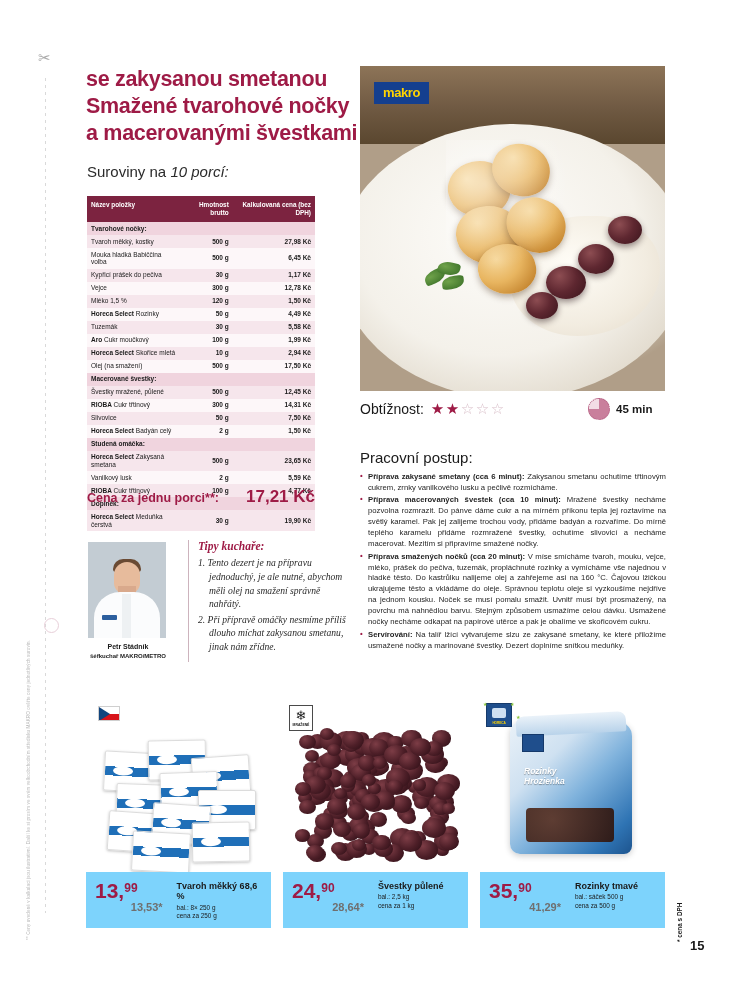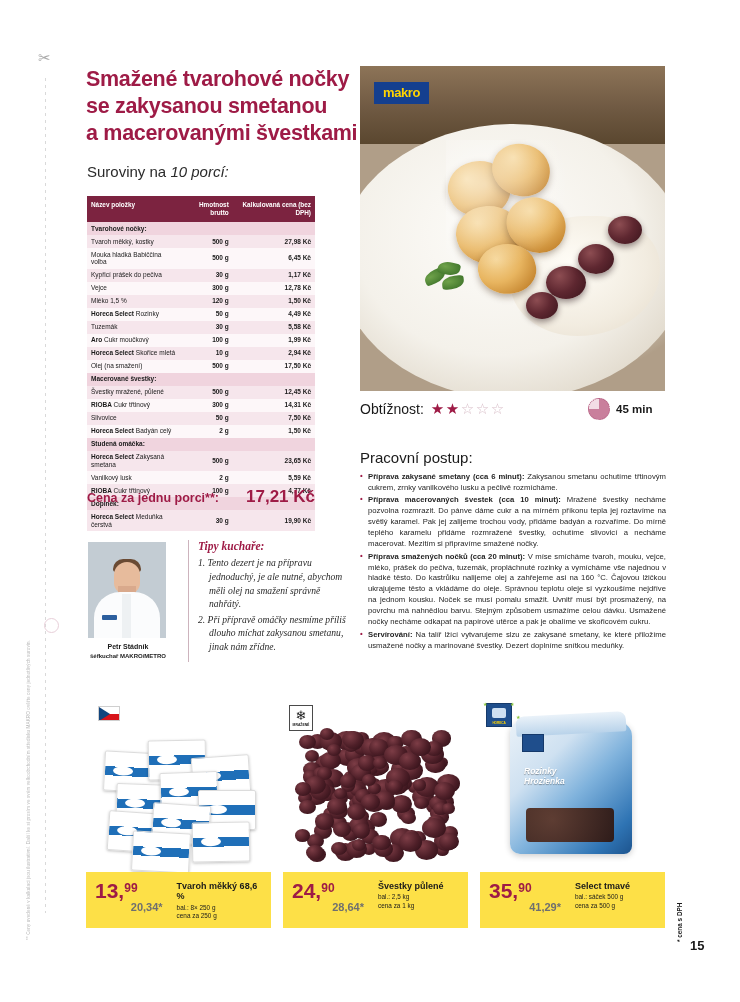--- a/index.html
+++ b/index.html
@@ -230,21 +230,21 @@
   .products {
     position: absolute; left: 86px; top: 700px; width: 580px; height: 228px;
     display: flex; gap: 12px;
   }
   .pcard { position: relative; width: 185px; height: 228px; }
   .pimg {
     position: absolute; left: 0; top: 0; width: 185px; height: 175px; overflow: hidden;
   }
   .pinfo {
     position: absolute; left: 0; bottom: 0; width: 185px; height: 56px;
-    background: #fde047; display: flex; align-items: flex-start; padding: 8px 8px 0 9px;
+    background: #7dd3fc; display: flex; align-items: flex-start; padding: 8px 8px 0 9px;
   }
   .pprice { color: #9e1b46; font-weight: bold; line-height: 1; width: 86px; }
   .pprice .big { font-size: 21px; }
   .pprice .sup { font-size: 12px; vertical-align: super; }
   .pprice .small { display: block; font-size: 11px; color: #6f6f6f; text-align: right; padding-right: 14px; margin-top: 1px; }
   .pmeta { font-size: 6.4px; color: #1a1a1a; line-height: 1.35; padding-top: 1px; }
   .pmeta .nm { font-size: 9px; font-weight: bold; display: block; margin-bottom: 2px; line-height: 1.15; }
 
   .flag-badge {
     position: absolute; left: 12px; top: 6px; width: 22px; height: 15px;
@@ -340,22 +340,22 @@
 <body>
 
 <div class="page">
 
   <div class="scissors">✂</div>
   <div class="dash-line"></div>
   <div class="circle-mark"></div>
   <div class="left-vert">** Ceny uvedené v kalkulaci jsou ilustrativní. Další ke si prosím ve svém velkoobchodním středisku MAKRO ověřte ceny jednotlivých surovin.</div>
 
   <div class="headline">
+    <div>se zakysanou smetanou</div>
     <div>Smažené tvarohové nočky</div>
-    <div>se zakysanou smetanou</div>
     <div>a macerovanými švestkami</div>
   </div>
 
   <div class="servings">
     <span>Suroviny na</span>
     <em>10 porcí:</em>
   </div>
 
   <table class="tbl">
     <thead>
@@ -560,21 +560,21 @@
           </div>
         <div class="flag-badge">
           <div class="w"></div>
             <div class="r"></div>
             <div class="b"></div>
         </div>
       </div>
       <div class="pinfo">
         <div class="pprice">
           <span class="big">13</span><span class="big">,</span><span class="sup">99</span>
-          <span class="small">20,34*</span>
+          <span class="small">13,53*</span>
         </div>
         <div class="pmeta">
           <span class="nm">Tvaroh měkký 68,6 %</span>
           <span>bal.: 8× 250 g</span><br>
           <span>cena za 250 g</span>
         </div>
       </div>
     </div>
 
     <div class="pcard">
@@ -769,21 +769,21 @@
         <span class="star-deco" style="left:3px;  top:1px;">★</span>
         <span class="star-deco" style="left:30px; top:1px;">★</span>
         <span class="star-deco" style="left:36px; top:14px;">★</span>
       </div>
       <div class="pinfo">
         <div class="pprice">
           <span class="big">35</span><span class="big">,</span><span class="sup">90</span>
           <span class="small">41,29*</span>
         </div>
         <div class="pmeta">
-          <span class="nm">Select tmavé</span>
+          <span class="nm">Rozinky tmavé</span>
           <span>bal.: sáček 500 g</span><br>
           <span>cena za 500 g</span>
         </div>
       </div>
     </div>
 
   </div>
 
   <div class="right-vert">* cena s DPH</div>
   <div class="page-no">15</div>

